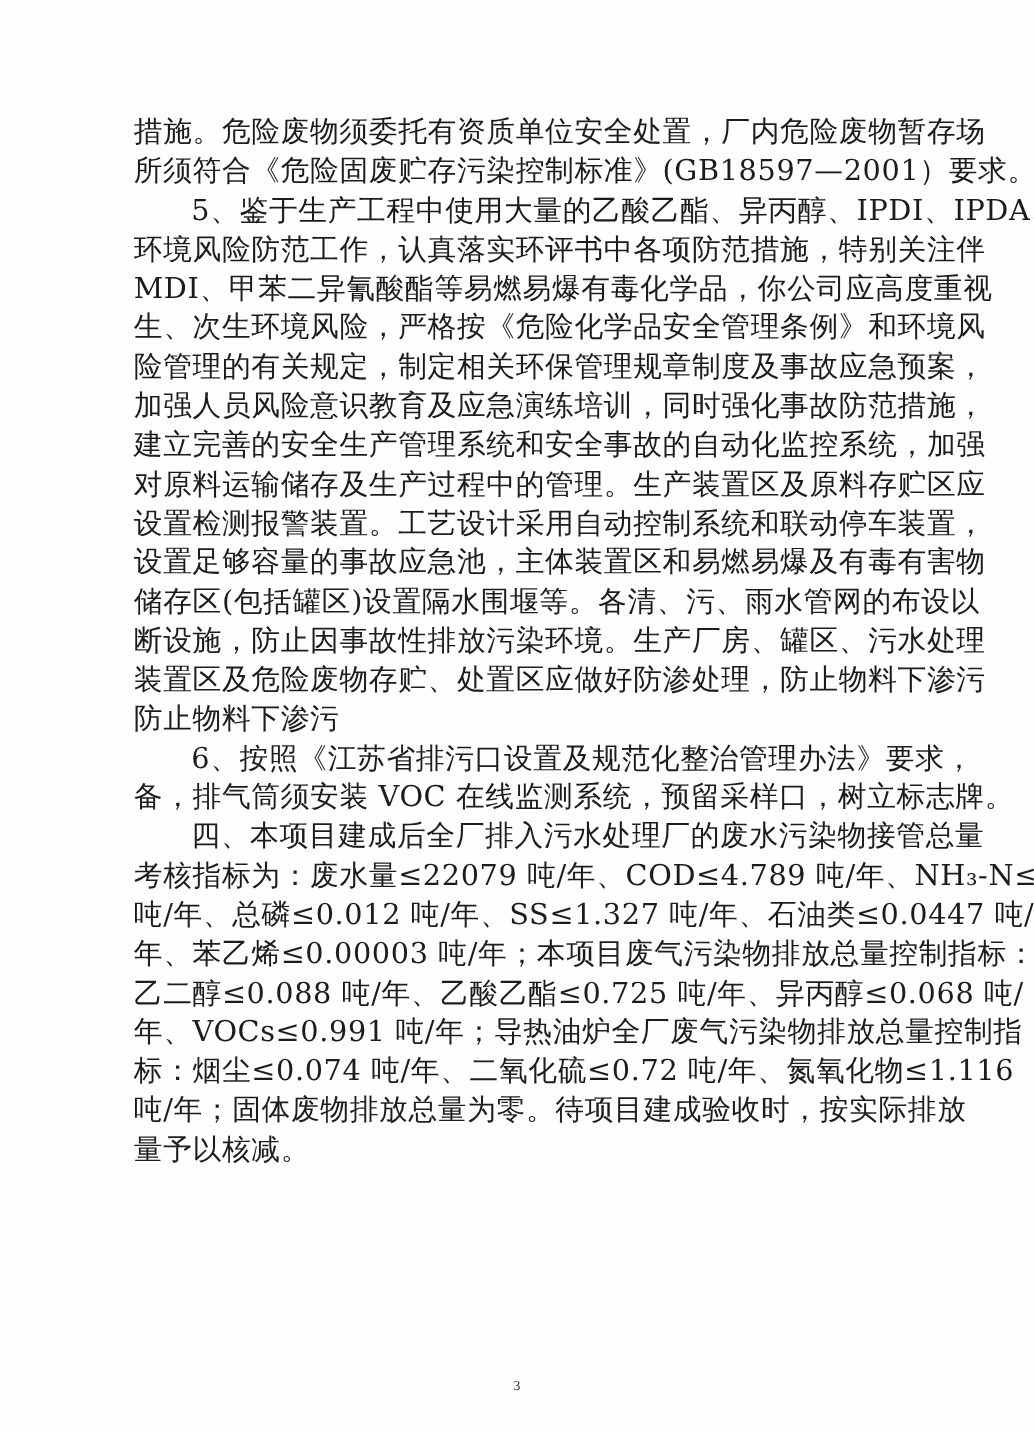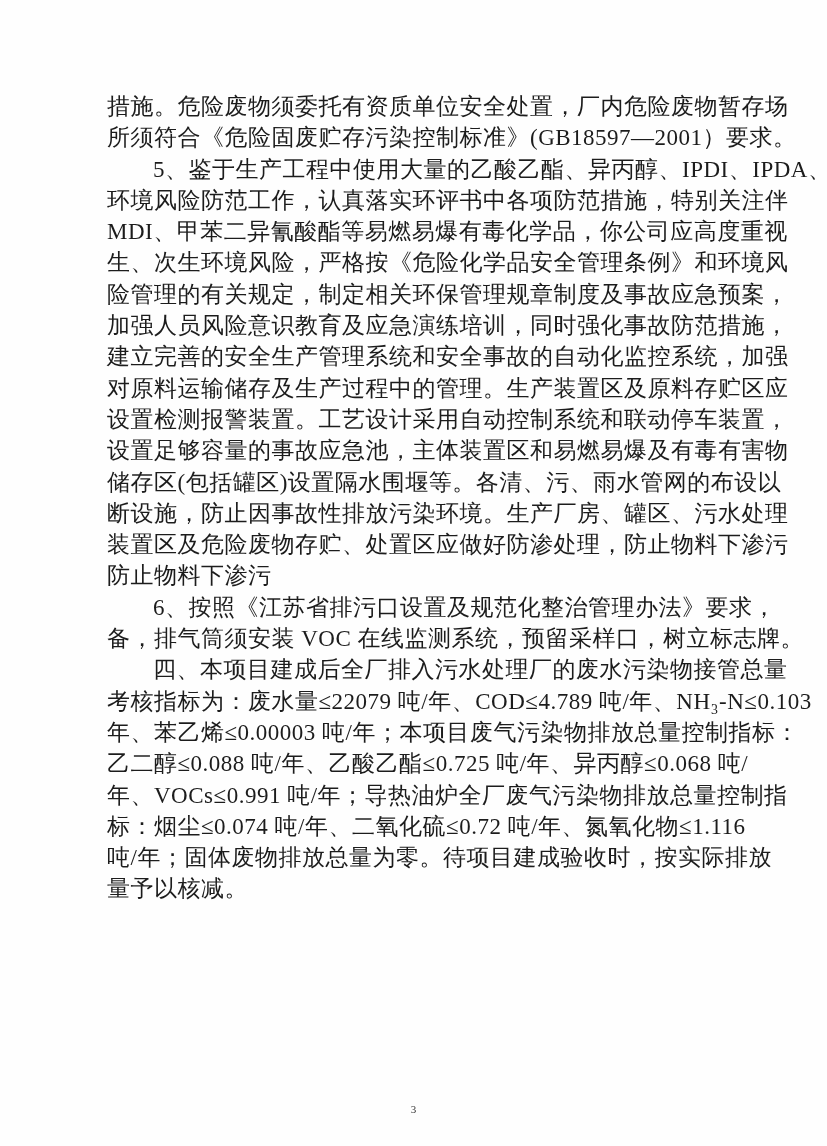--- a/index.html
+++ b/index.html
@@ -24,21 +24,20 @@
     width: 630px;
   }
   .line {
     height: 31.3px;
     line-height: 31.3px;
     font-size: 23px;
     white-space: nowrap;
     text-align: justify;
     text-align-last: justify;
     letter-spacing: 0.5px;
-    font-family: Liberation Serif, serif;
   }
   .line.last { text-align-last: left; }
   .line.indent { padding-left: 46px; }
   .page-number {
     position: absolute;
     left: 0; width: 827px;
     top: 1103px;
     text-align: center;
     font-size: 11px;
     color: #333;
@@ -63,20 +62,21 @@
       <div class="line">设置检测报警装置。工艺设计采用自动控制系统和联动停车装置，</div>
       <div class="line">设置足够容量的事故应急池，主体装置区和易燃易爆及有毒有害物</div>
       <div class="line">储存区(包括罐区)设置隔水围堰等。各清、污、雨水管网的布设以</div>
       <div class="line">断设施，防止因事故性排放污染环境。生产厂房、罐区、污水处理</div>
       <div class="line">装置区及危险废物存贮、处置区应做好防渗处理，防止物料下渗污</div>
       <div class="line last">防止物料下渗污</div>
       <div class="line indent">6、按照《江苏省排污口设置及规范化整治管理办法》要求，</div>
       <div class="line last">备，排气筒须安装 VOC 在线监测系统，预留采样口，树立标志牌。</div>
       <div class="line indent">四、本项目建成后全厂排入污水处理厂的废水污染物接管总量</div>
       <div class="line">考核指标为：废水量≤22079 吨/年、COD≤4.789 吨/年、NH₃-N≤0.103</div>
+      <div class="line">吨/年、总磷≤0.012 吨/年、SS≤1.327 吨/年、石油类≤0.0447 吨/</div>
       <div class="line">年、苯乙烯≤0.00003 吨/年；本项目废气污染物排放总量控制指标：</div>
       <div class="line">乙二醇≤0.088 吨/年、乙酸乙酯≤0.725 吨/年、异丙醇≤0.068 吨/</div>
       <div class="line">年、VOCs≤0.991 吨/年；导热油炉全厂废气污染物排放总量控制指</div>
       <div class="line">标：烟尘≤0.074 吨/年、二氧化硫≤0.72 吨/年、氮氧化物≤1.116</div>
       <div class="line">吨/年；固体废物排放总量为零。待项目建成验收时，按实际排放</div>
       <div class="line last">量予以核减。</div>
     </div>
   <div class="page-number">3</div>
 </div>
 

